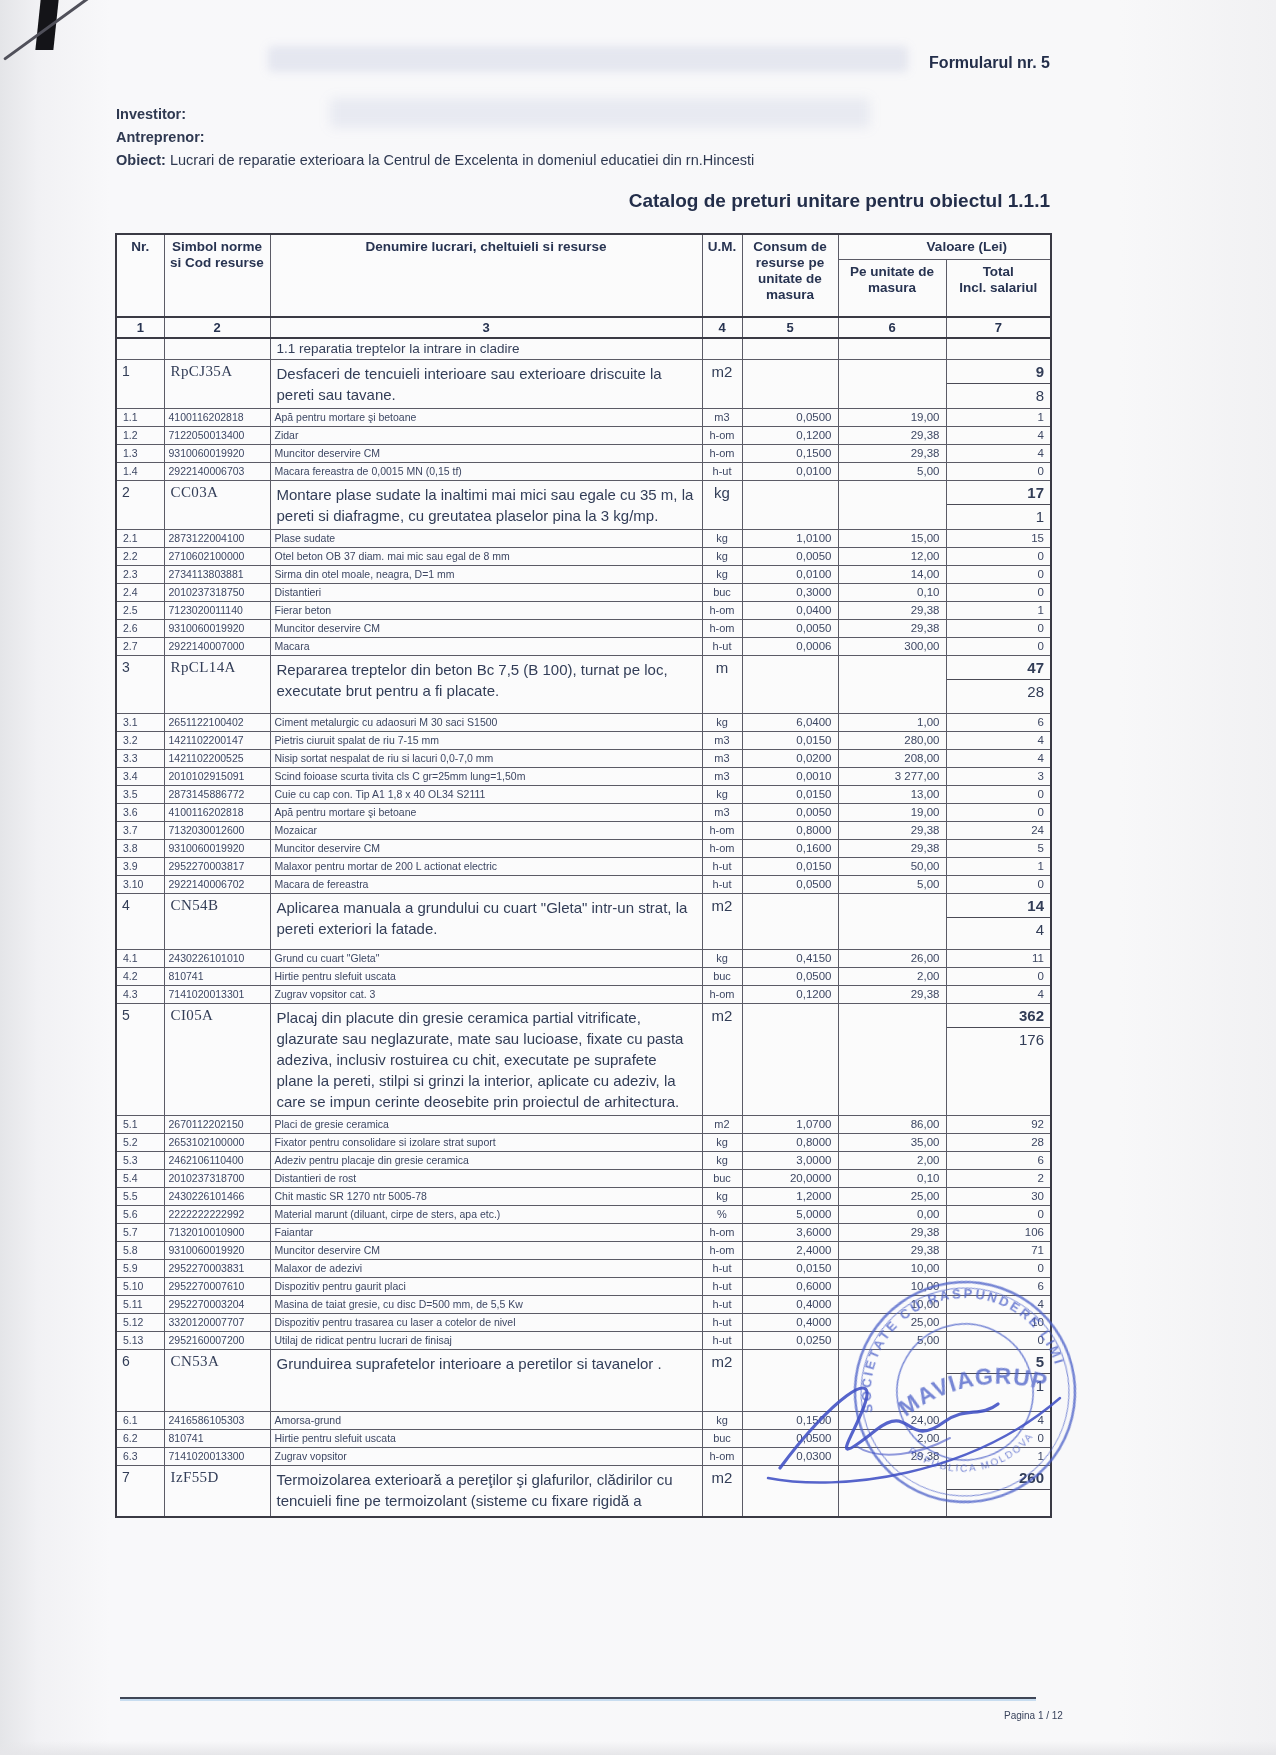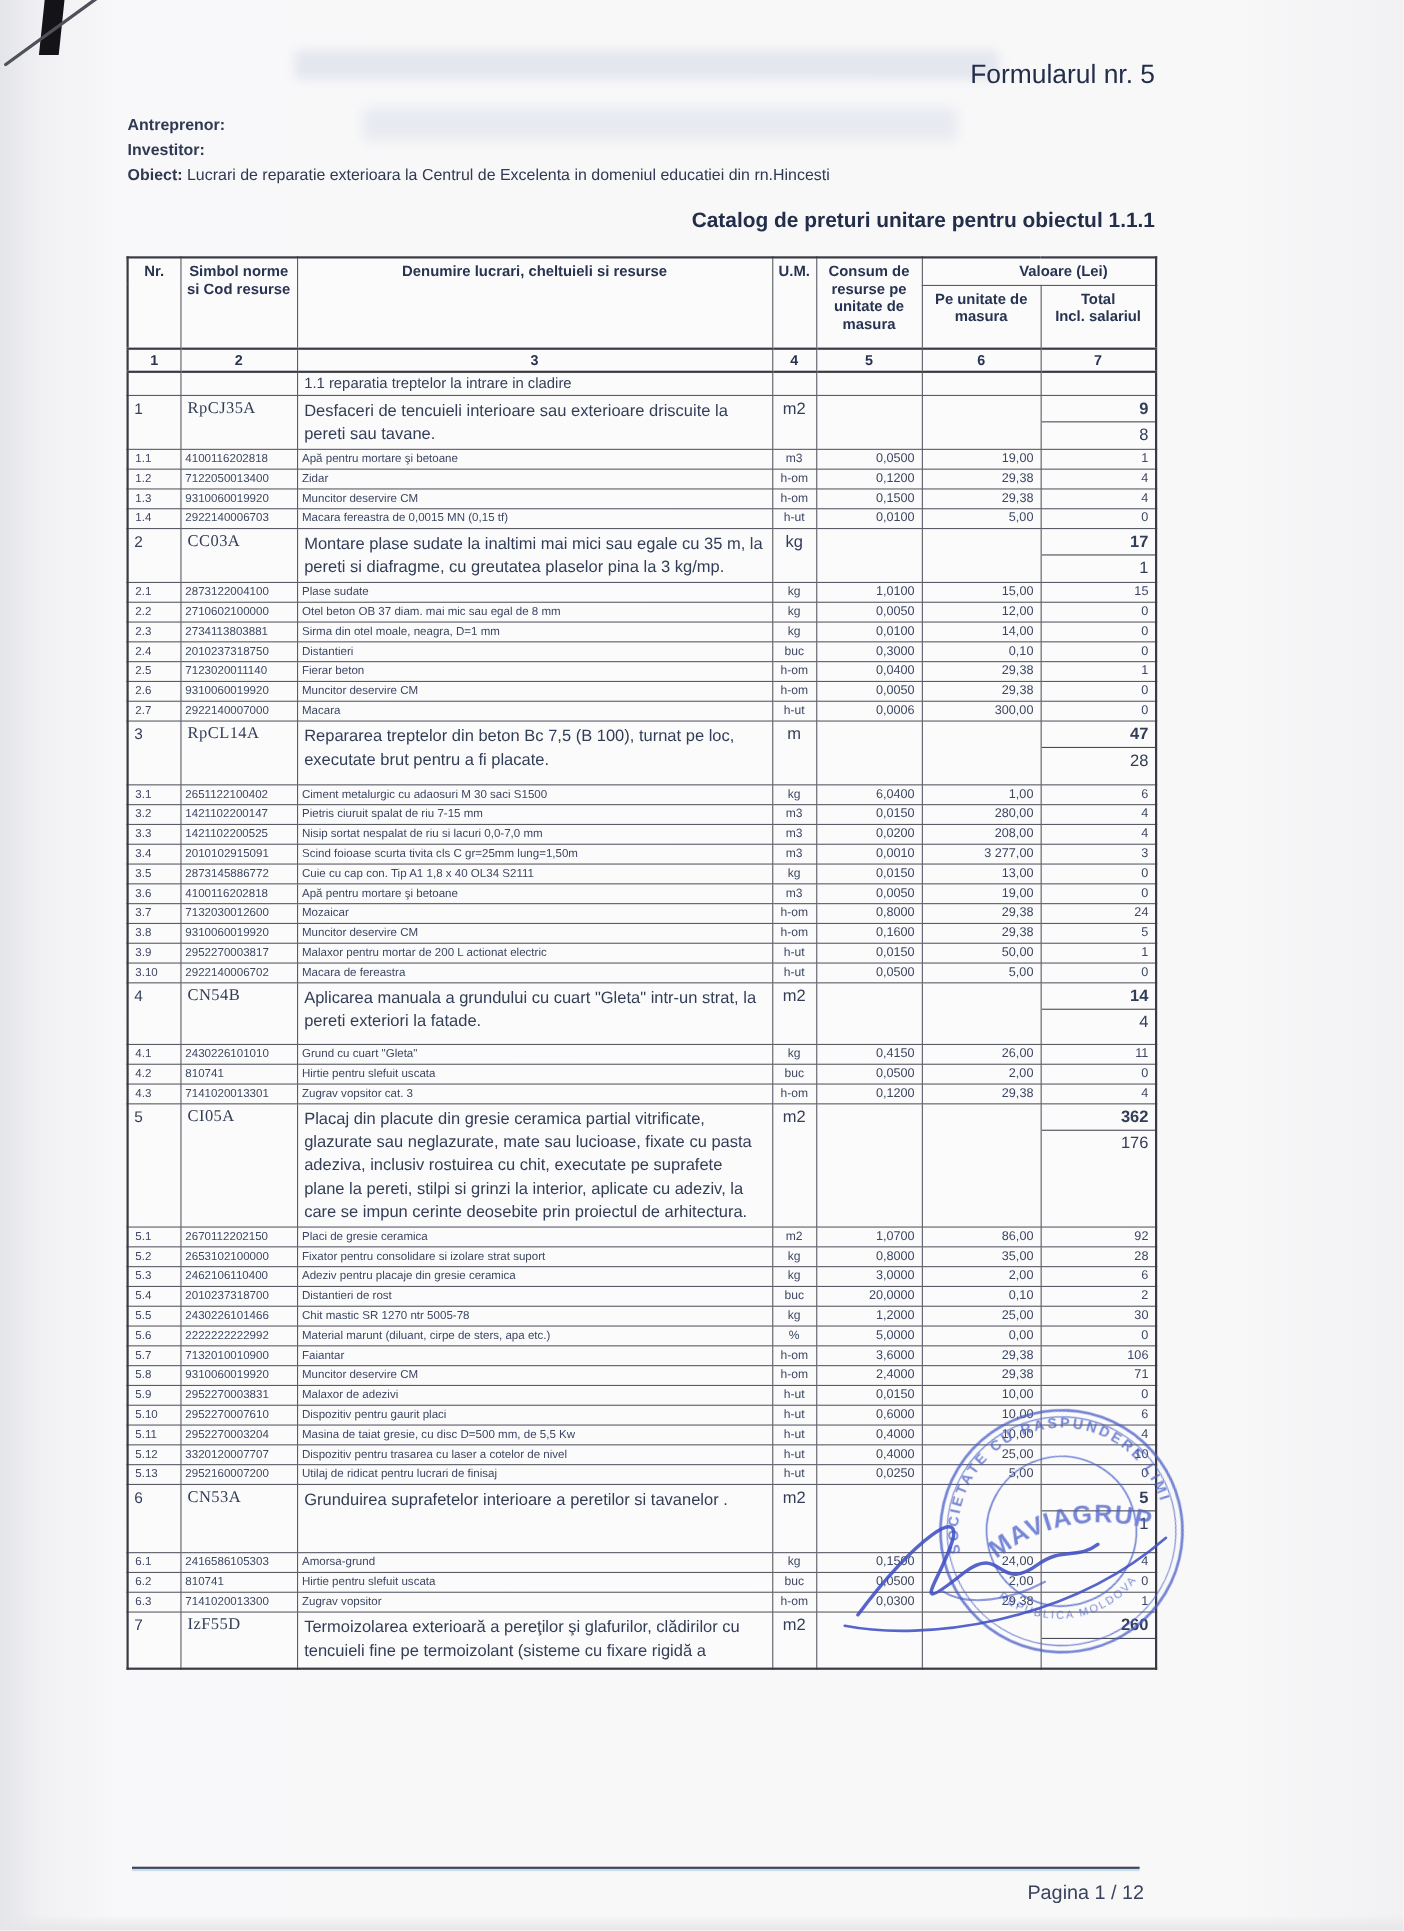--- a/index.html
+++ b/index.html
@@ -18,21 +18,21 @@
   
   .corner-bar{ position:absolute; left:38px; top:0; width:18px; height:50px; background:#141418; transform:skewX(-6deg); }
   .corner-line{ position:absolute; left:4px; top:58px; width:118px; height:3px; background:#50505a;
     transform:rotate(-36deg); transform-origin:left center; border-radius:2px; }
   .ghost-a{ position:absolute; left:268px; top:46px; width:640px; height:26px;
     background:rgba(98,116,180,.13); filter:blur(5px); border-radius:3px; }
   .ghost-b{ position:absolute; left:330px; top:98px; width:540px; height:30px;
     background:rgba(98,116,180,.10); filter:blur(6px); border-radius:3px; }
 
   .form-label{ position:absolute; top:54px; left:860px; width:190px; text-align:right;
-    font-size:24px; font-weight:normal; color:#232e4a; }
+    font-size:16px; font-weight:bold; color:#232e4a; }
   .meta{ position:absolute; left:116px; top:103px; font-size:14.5px; line-height:23px; color:#2f3951; }
   .meta .b{ font-weight:bold; }
   .doc-title{ position:absolute; left:116px; top:190px; width:934px; text-align:right;
     font-size:19px; font-weight:bold; color:#232e4a; }
 
   table{ position:absolute; left:115px; top:233px; width:936px;
     border-collapse:collapse; table-layout:fixed; background:rgba(255,255,255,.4);
     border:2px solid #3a3a44; }
   th,td{ border:1px solid #5b5b66; overflow:hidden; }
   thead th{ font-size:13.5px; line-height:16px; font-weight:bold; color:#273351;
@@ -62,41 +62,41 @@
     border-bottom:1.5px solid #4a4a55; font-size:15px; }
   .total-bottom{ text-align:right; padding:3px 6px; min-height:16px; font-size:15px; }
 
   tbody tr:nth-child(15){ height:58px; }
   tbody tr:nth-child(26){ height:56px; }
   tbody tr:nth-child(44){ height:62px; }
   tbody tr:nth-child(48){ height:52px; }
 
   .footer-rule{ position:absolute; left:120px; top:1697px; width:916px; height:2px;
     background:#3f4656; box-shadow:0 2px 0 rgba(90,160,220,.3); }
-  .footer-page{ position:absolute; left:934px; top:1710px; font-size:18px; color:#39435c; }
+  .footer-page{ position:absolute; left:1004px; top:1710px; font-size:10px; color:#39435c; }
 
   .stamp{ position:absolute; left:815px; top:1242px; width:300px; height:300px;
     transform:rotate(-14deg); opacity:.75; pointer-events:none; filter:blur(.3px); }
   .signature{ position:absolute; left:760px; top:1350px; width:330px; height:150px;
     pointer-events:none; opacity:.88; }
 </style>
 </head>
 <body>
 
 <div class="page">
   <div class="corner-bar"></div>
   <div class="corner-line"></div>
   <div class="ghost-a"></div>
   <div class="ghost-b"></div>
 
   <div class="form-label">Formularul nr. 5</div>
 
   <div class="meta">
+    <div><span class="b">Investitor:</span></div>
     <div><span class="b">Antreprenor:</span></div>
-    <div><span class="b">Investitor:</span></div>
     <div><span class="b">Obiect:</span> <span>Lucrari de reparatie exterioara la Centrul de Excelenta in domeniul educatiei din rn.Hincesti</span></div>
   </div>
 
   <div class="doc-title">Catalog de preturi unitare pentru obiectul 1.1.1</div>
 
   <table>
     <colgroup>
       <col style="width:48px">
         <col style="width:106px">
         <col style="width:432px">

